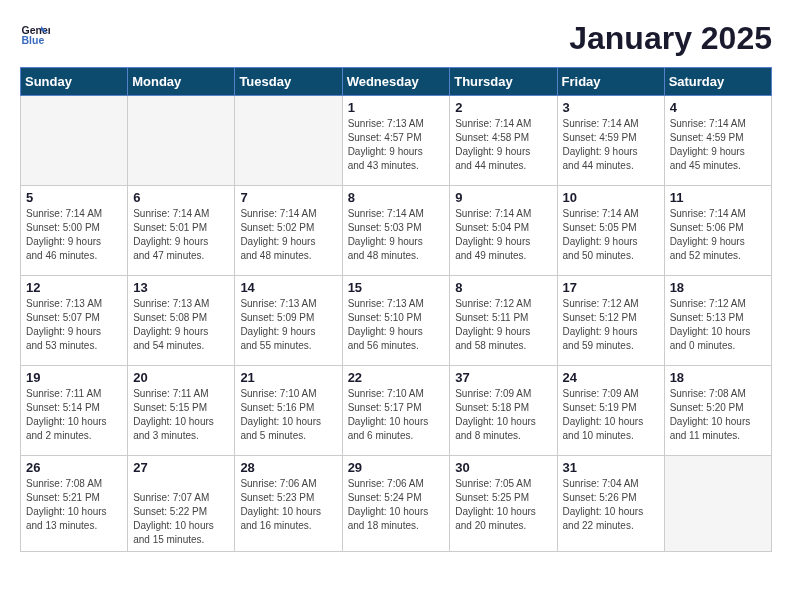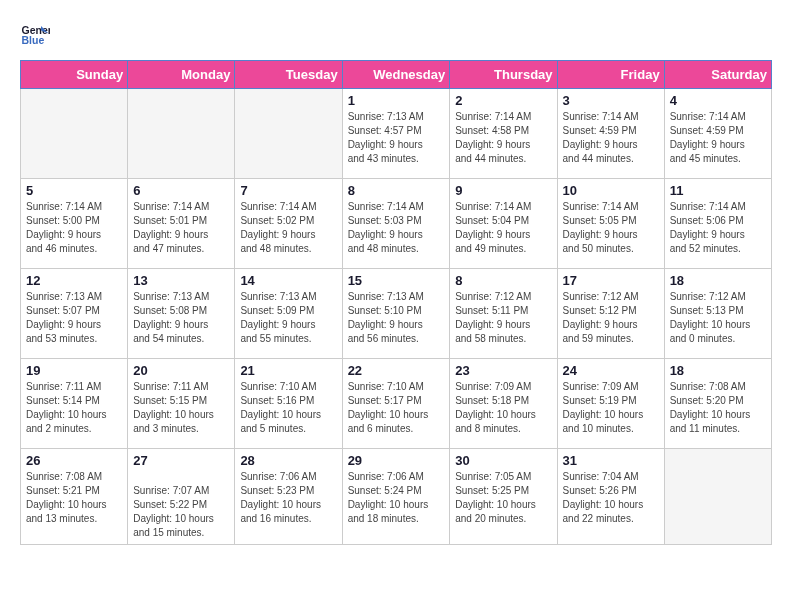--- a/index.html
+++ b/index.html
@@ -36,26 +36,26 @@
     .subtitle {
       font-size: 14px;
       color: #555;
     }
     .calendar {
       width: 100%;
       border-collapse: collapse;
       border: 1px solid #ccc;
     }
     .calendar th {
-      background-color: #ec4899;
+      background-color: #0c4a6e;
       color: #fff;
       font-size: 13px;
       font-weight: bold;
       padding: 6px 4px;
-      text-align: right;
+      text-align: left;
       border: 1px solid #5580cc;
     }
     .calendar td {
       vertical-align: top;
       border: 1px solid #ccc;
       padding: 4px 5px;
       width: 108px;
       min-height: 80px;
       font-size: 10.5px;
       color: #333;
@@ -87,20 +87,21 @@
 
 <div class="header">
   <div class="logo">
     <svg class="logo-icon" viewBox="0 0 40 40">
       <text x="2" y="18" font-size="14" font-weight="bold" fill="#1a1a2e">General</text>
       <text x="2" y="32" font-size="14" font-weight="bold" fill="#3a6bbf">Blue</text>
       <polygon points="28,8 38,18 28,14" fill="#3a6bbf"></polygon>
     </svg>
   </div>
   <div class="title-block">
+    <div class="month-title">January 2025</div>
   </div>
 </div>
 
 <table class="calendar">
   <thead>
     <tr>
     <th>Sunday</th>
         <th>Monday</th>
         <th>Tuesday</th>
         <th>Wednesday</th>
@@ -268,21 +269,21 @@
 and 5 minutes.</div>
         </td>
         <td>
           <div class="day-number">22</div>
           <div class="day-info" style="white-space: pre-line;">Sunrise: 7:10 AM
 Sunset: 5:17 PM
 Daylight: 10 hours
 and 6 minutes.</div>
         </td>
         <td>
-          <div class="day-number">23</div>
+          <div class="day-number">37</div>
           <div class="day-info" style="white-space: pre-line;">Sunrise: 7:09 AM
 Sunset: 5:18 PM
 Daylight: 10 hours
 and 8 minutes.</div>
         </td>
         <td>
           <div class="day-number">24</div>
           <div class="day-info" style="white-space: pre-line;">Sunrise: 7:09 AM
 Sunset: 5:19 PM
 Daylight: 10 hours

